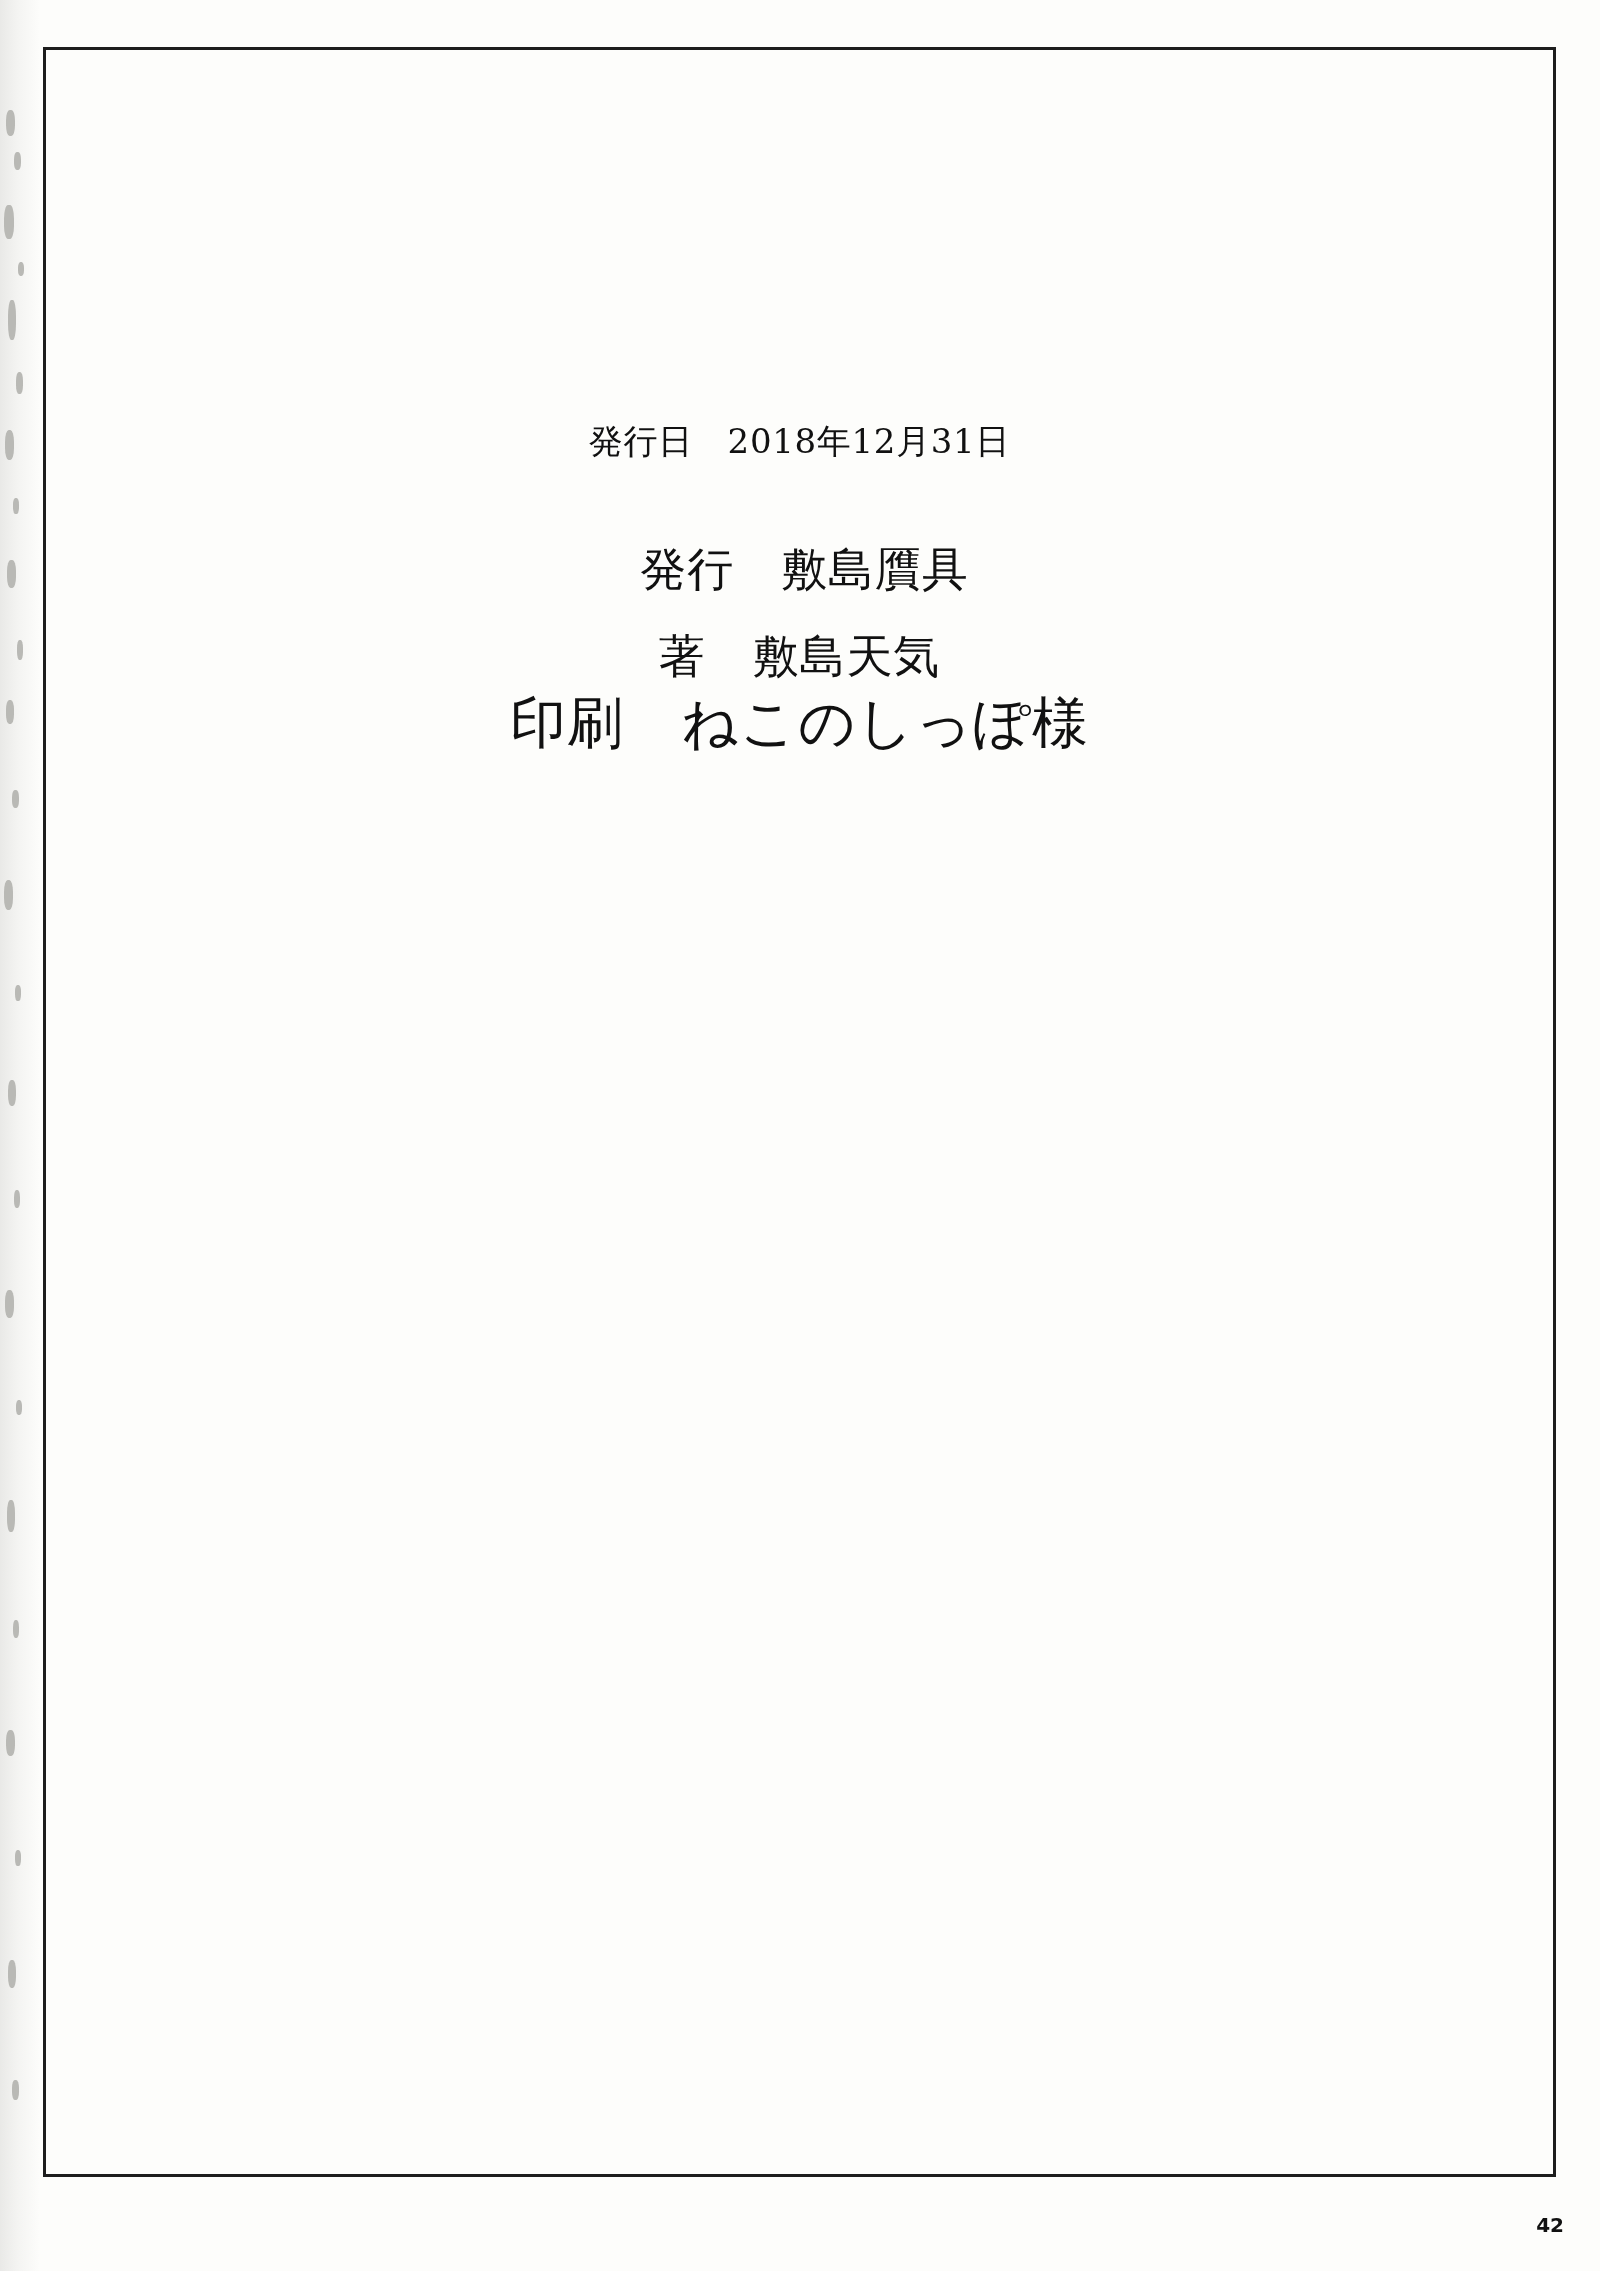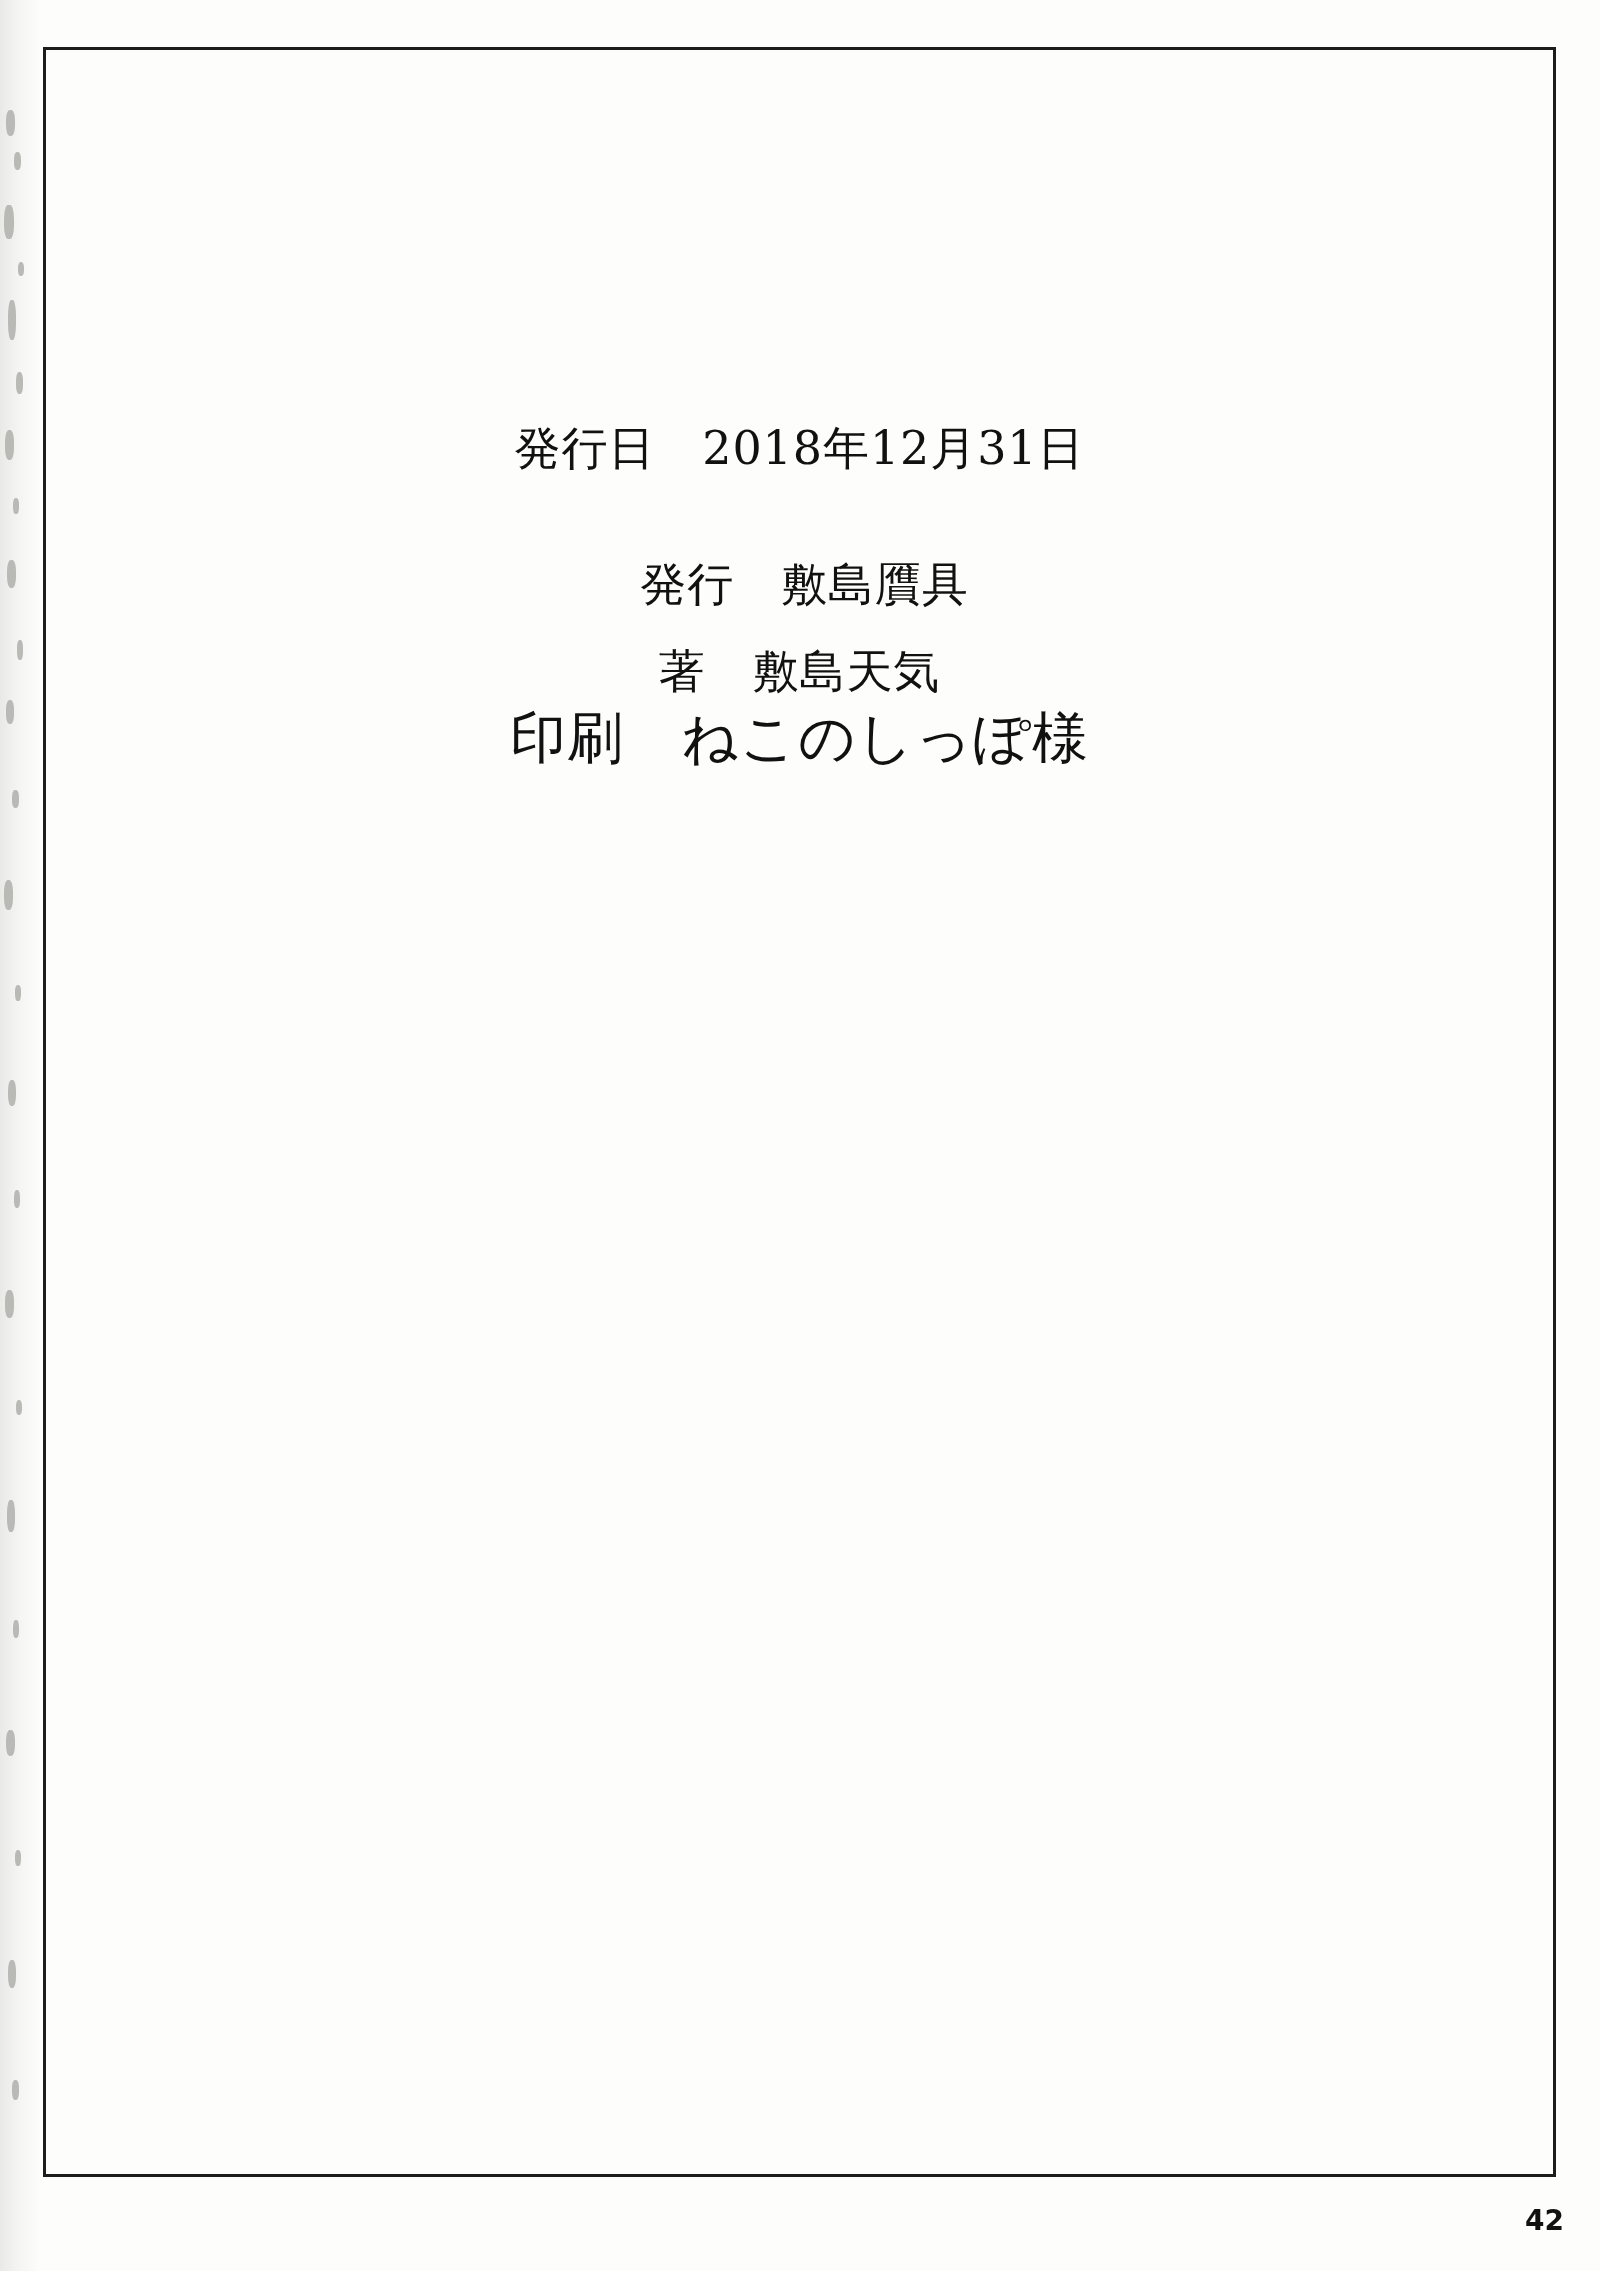--- a/index.html
+++ b/index.html
@@ -63,21 +63,21 @@
     line-height: 1.25;
     white-space: pre;
   }
 
   .jp {
     font-family: "DejaVu Serif", "Liberation Serif", serif;
     letter-spacing: 0.02em;
   }
 
   .pubdate {
-    font-size: 46px;
+    font-size: 34px;
     margin-bottom: 78px;
   }
 
   .publisher {
     font-size: 46px;
     margin-bottom: 30px;
     padding-left: 10px;
   }
 
   .author-label-row {
@@ -101,21 +101,21 @@
   .printer {
     font-size: 56px;
   }
 
   #page-number {
     position: absolute;
     right: 36px;
     bottom: 34px;
     font-family: "DejaVu Sans", "Liberation Sans", sans-serif;
     font-weight: bold;
-    font-size: 28px;
+    font-size: 20px;
     color: #111111;
   }
 </style>
 </head>
 <body>
 
 <div id="page">
 
   <div id="gutter">
     <div class="speck" style="left:6px;  top:110px; width:9px;  height:26px;"></div>

